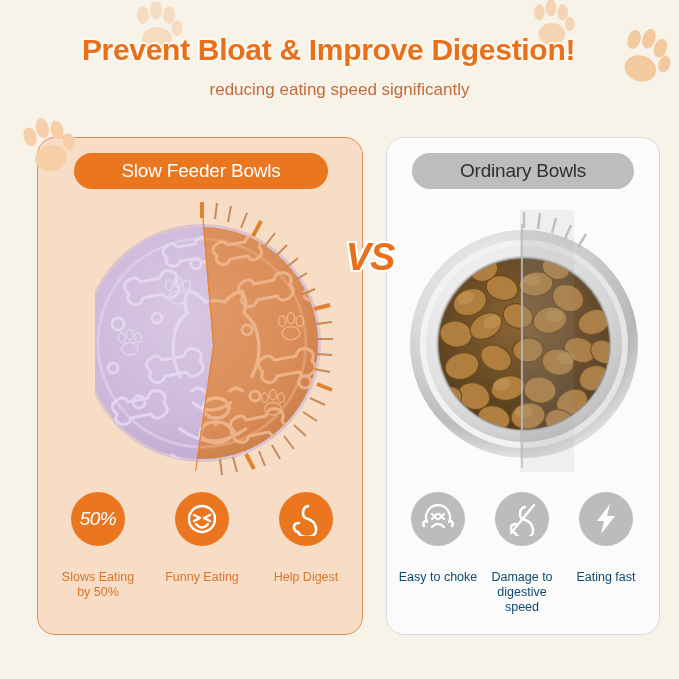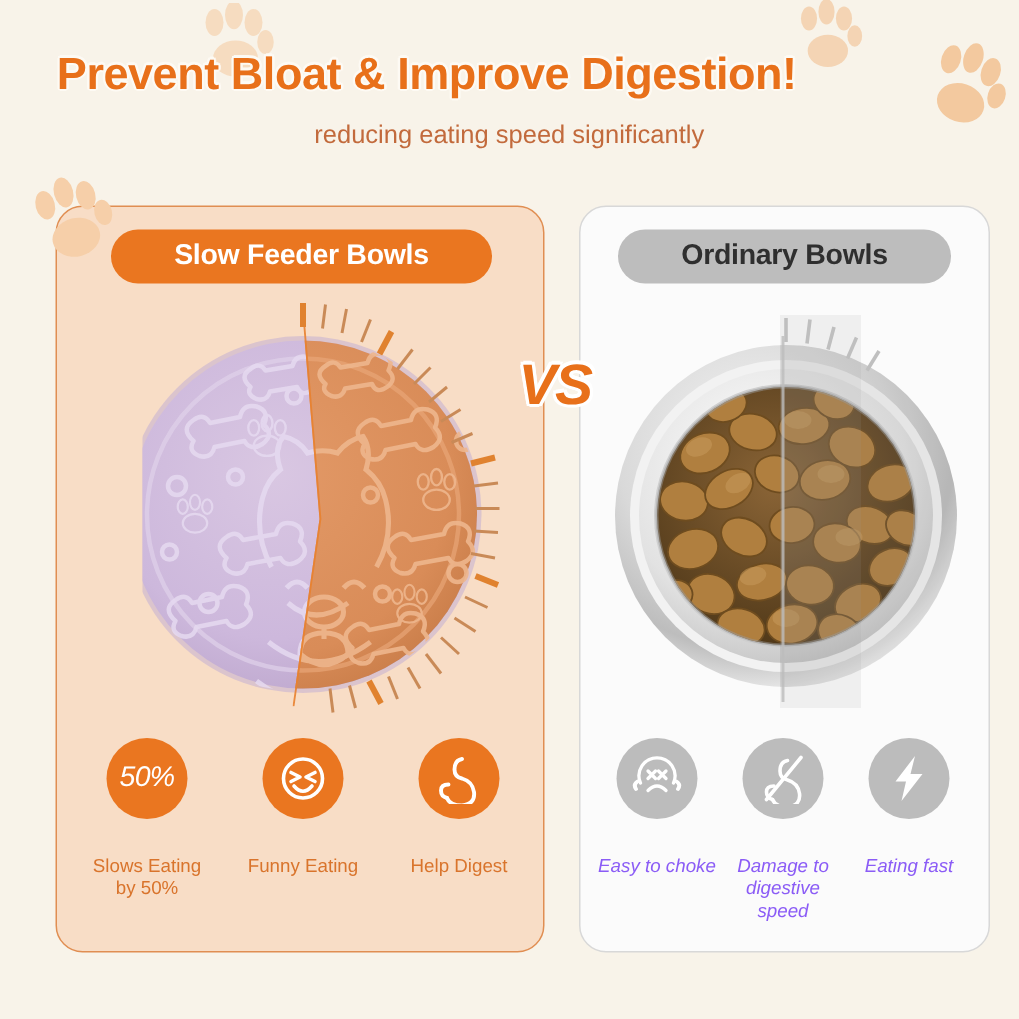--- a/index.html
+++ b/index.html
@@ -33,20 +33,21 @@
     font-size: 30px;
     font-weight: bold;
     letter-spacing: -0.3px;
     color: #e8701a;
     text-shadow:
        1.6px 0 0 #fdfaf4, -1.6px 0 0 #fdfaf4,
        0 1.6px 0 #fdfaf4, 0 -1.6px 0 #fdfaf4,
        1.2px 1.2px 0 #fdfaf4, -1.2px 1.2px 0 #fdfaf4,
        1.2px -1.2px 0 #fdfaf4, -1.2px -1.2px 0 #fdfaf4;
     z-index: 6;
+    padding-left: 44px;
   }
   .subhead {
     position: absolute;
     left: 0; top: 80px;
     width: 679px;
     text-align: center;
     font-size: 17px;
     color: #c26a3c;
     z-index: 6;
   }
@@ -71,21 +72,21 @@
   }
 
   .pill {
     position: absolute;
     height: 36px;
     border-radius: 18px;
     display: flex;
     align-items: center;
     justify-content: center;
     font-size: 19px;
-    font-weight: bold;
+    font-weight: normal;
     letter-spacing: -0.2px;
     z-index: 5;
   }
   .pill-left {
     left: 74px; top: 153px;
     width: 254px;
     background: #ea7620;
     color: #ffffff;
   }
   .pill-right {
@@ -155,21 +156,21 @@
   }
 
   .flabel {
     margin-top: 24px;
     text-align: center;
     font-size: 12.5px;
     line-height: 15px;
     white-space: pre-line;
   }
   .flabel-orange { color: #d9742c; }
-  .flabel-gray   { color: #8b5cf6; font-size: 12.5px; font-style: italic; }
+  .flabel-gray   { color: #0c4a6e; font-size: 12.5px; }
 </style>
 </head>
 <body>
 
 <div class="stage">
 
   <svg class="paw" style="left:127px;top:2px;" width="58" height="52" viewBox="0 0 58 52">
     <g fill="#f6dcc0">
       <ellipse cx="16" cy="13" rx="6" ry="9"></ellipse>
       <ellipse cx="29" cy="8" rx="6" ry="9.5"></ellipse>

